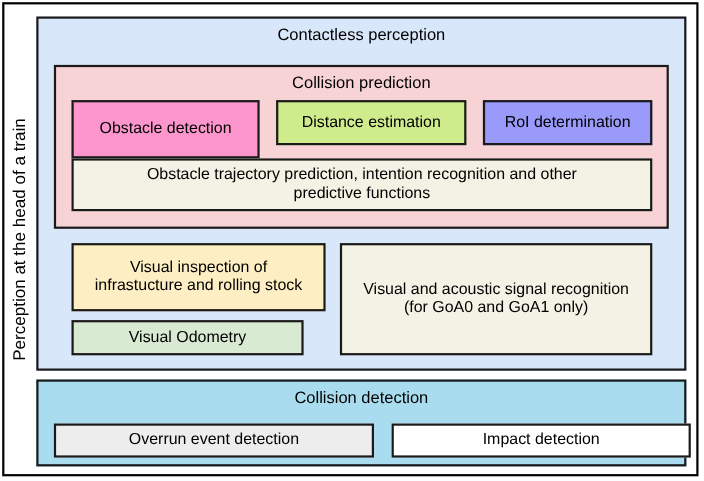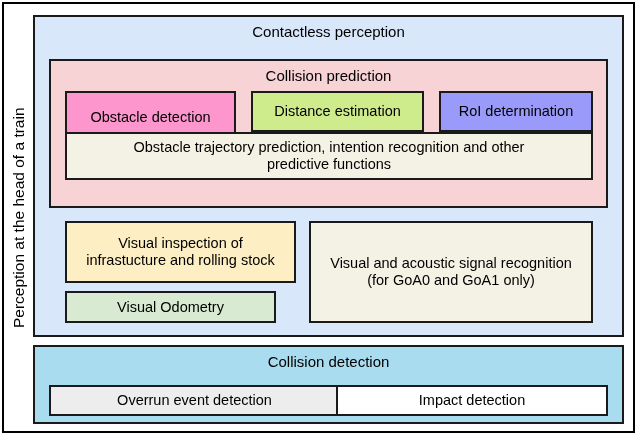--- a/index.html
+++ b/index.html
@@ -102,21 +102,21 @@
   #roi-determination {
     left: 435px;
     top: 87px;
     width: 154px;
     height: 41px;
     background: #9a9afb;
     font-size: 14.5px;
   }
   #trajectory-prediction {
     left: 61px;
-    top: 128px;
+    top: 140px;
     width: 528px;
     height: 48px;
     background: #f4f2e4;
     font-size: 14.5px;
   }
 
   
   #visual-inspection {
     left: 61px;
     top: 217px;
@@ -152,21 +152,21 @@
   }
   #overrun-detection {
     left: 45px;
     top: 381px;
     width: 291px;
     height: 31px;
     background: #ededed;
     font-size: 14.5px;
   }
   #impact-detection {
-    left: 332px;
+    left: 352px;
     top: 381px;
     width: 272px;
     height: 31px;
     background: #ffffff;
     font-size: 14.5px;
   }
 
   .lines { display: block; }
 </style>
 </head>

